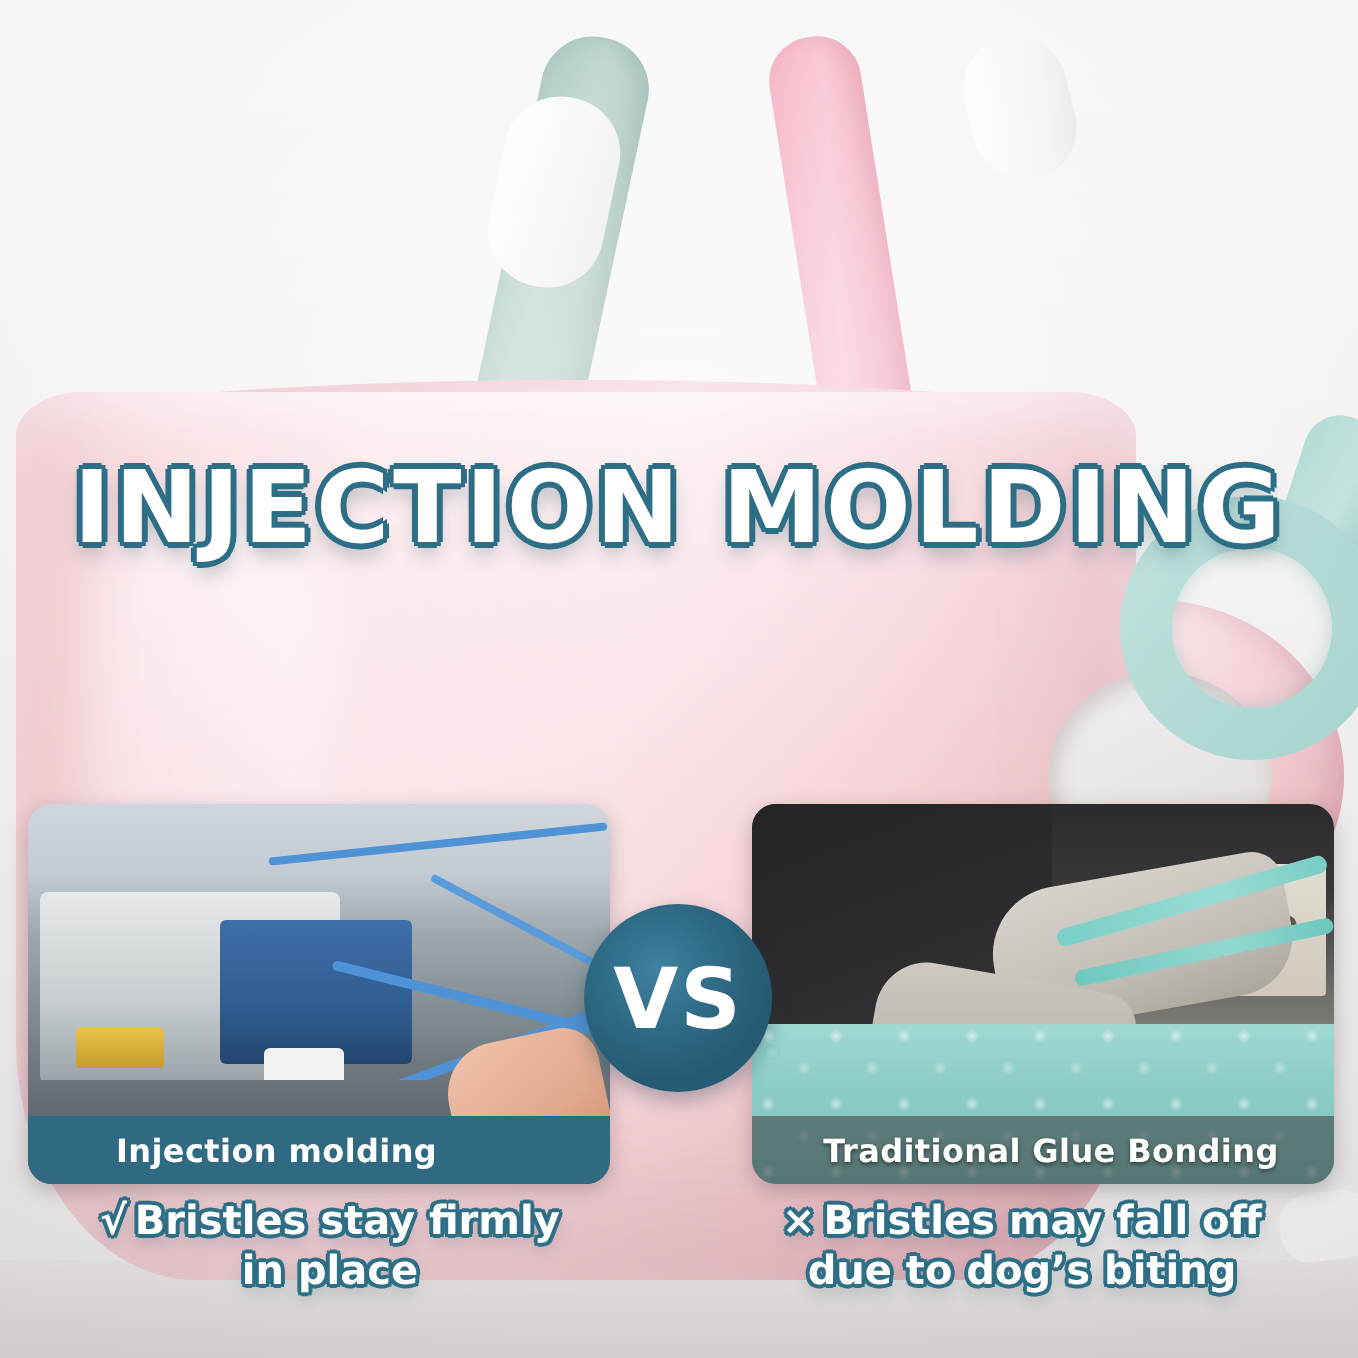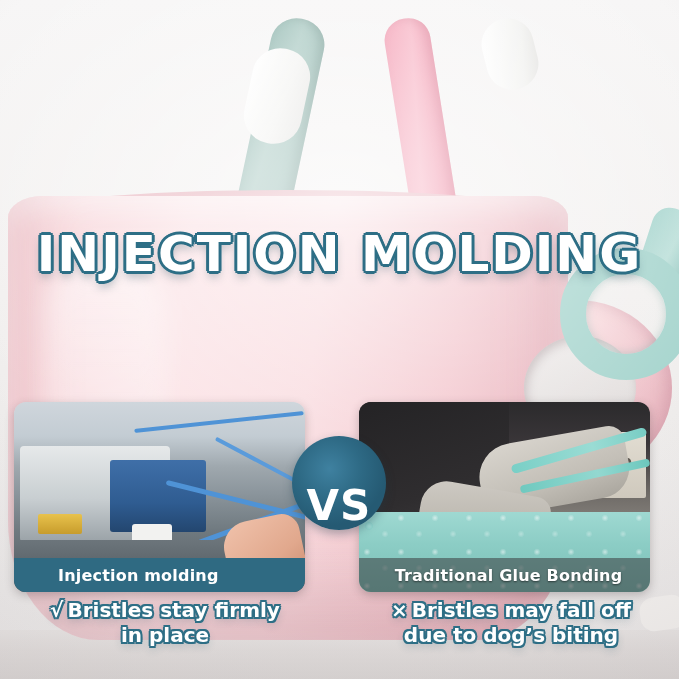--- a/index.html
+++ b/index.html
@@ -232,21 +232,21 @@
   .panel {
     position: absolute;
     top: 402px;
     width: 291px;
     height: 190px;
     border-radius: 12px;
     overflow: hidden;
     box-shadow: 0 3px 10px rgba(60,50,55,0.28);
   }
   .panel-left { left: 14px; }
-  .panel-right { left: 359px; }
+  .panel-right { left: 376px; }
 
   
   .photo-left {
     position: absolute;
     inset: 0;
     background:
       linear-gradient(180deg, #cfd6dc 0%, #c3ccd3 18%, #9fa8ae 34%, #8b959c 48%, #6f797f 68%, #545d63 100%);
   }
   .pl-machine {
     position: absolute;
@@ -421,27 +421,27 @@
     background: rgba(58,60,62,0.55);
     padding-left: 8px;
     justify-content: center;
     text-shadow: 0 1px 2px rgba(0,0,0,0.5);
   }
 
   
   .vs-badge {
     position: absolute;
     left: 292px;
-    top: 436px;
+    top: 452px;
     width: 94px;
     height: 94px;
     border-radius: 50%;
     background: radial-gradient(60% 60% at 40% 35%, #3f81a0 0%, #2e6a85 55%, #255a73 100%);
     display: flex;
-    align-items: flex-end;
+    align-items: center;
     justify-content: center;
     box-shadow: 0 4px 10px rgba(30,60,75,0.35);
   }
   .vs-badge span {
     font-family: "DejaVu Sans", sans-serif;
     font-weight: 700;
     font-size: 42px;
     color: #ffffff;
     letter-spacing: 1px;
   }

